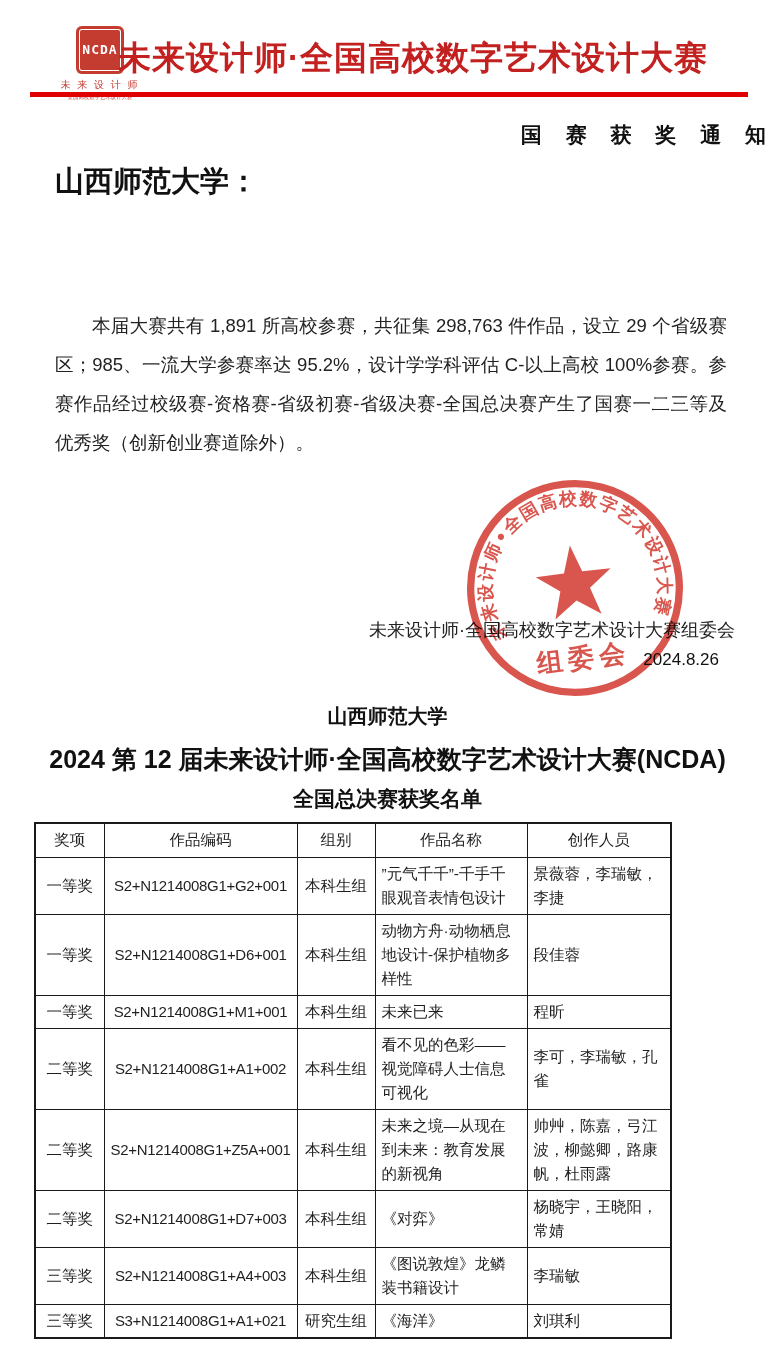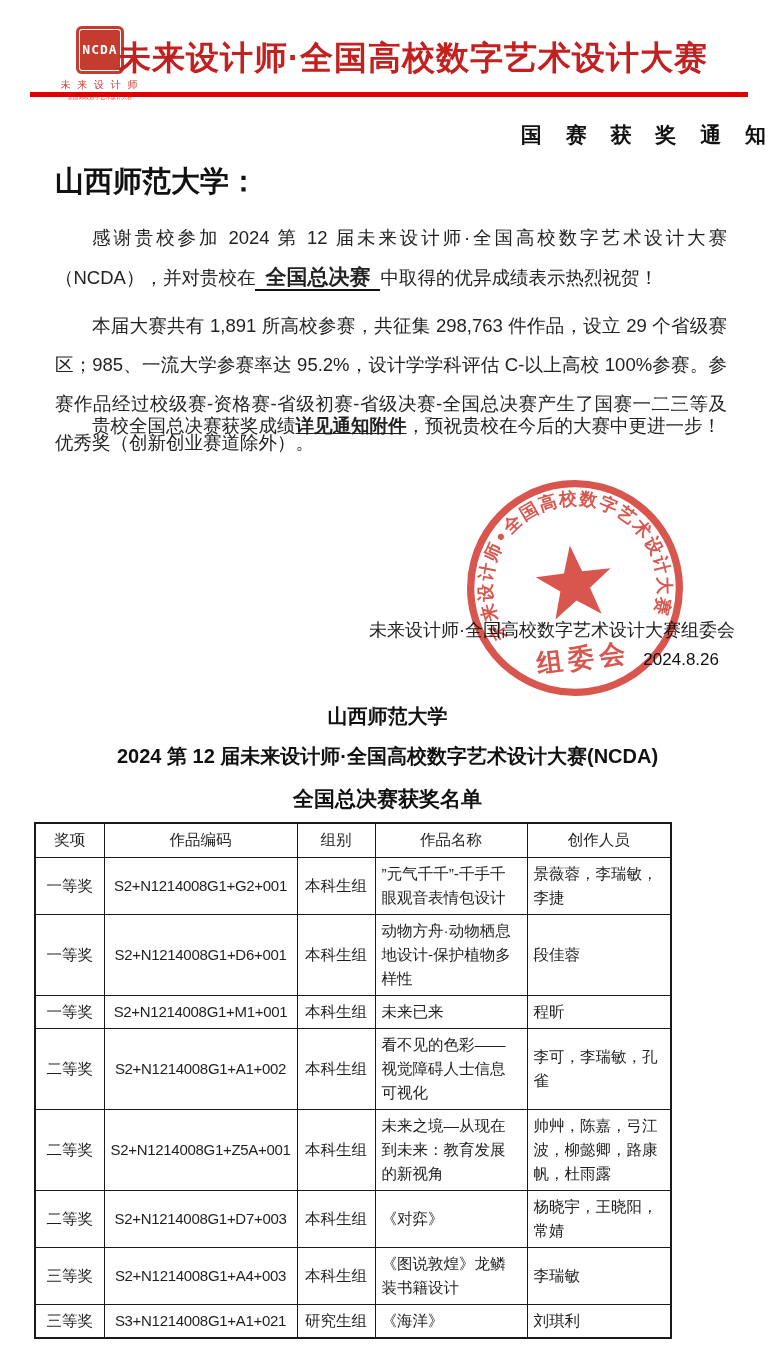--- a/index.html
+++ b/index.html
@@ -38,21 +38,21 @@
   
   .sig-line { position:absolute; right:40px; top:618px; font-size:18px; color:#222; white-space:nowrap; }
   .sig-date { position:absolute; right:56px; top:650px; font-size:17px; color:#111; }
   .stamp { position:absolute; left:455px; top:468px; width:240px; height:240px;
            transform:rotate(-7deg); opacity:.9; mix-blend-mode:multiply; }
 
   
   .list-h1 { position:absolute; left:0; top:703px; width:775px; text-align:center;
              font-size:20px; font-weight:bold; color:#111; }
   .list-h2 { position:absolute; left:0; top:743px; width:775px; text-align:center;
-             font-size:20px; font-weight:bold; color:#111; }
+             font-size:25px; font-weight:bold; color:#111; }
   .list-h3 { position:absolute; left:0; top:785px; width:775px; text-align:center;
              font-size:21px; font-weight:bold; color:#111; }
 
   table.awards { position:absolute; left:34px; top:822px; width:636px;
                  border-collapse:collapse; table-layout:fixed; font-size:15.5px; color:#1f1f1f; }
   table.awards, table.awards th, table.awards td { border:1px solid #1a1a1a; }
   table.awards { border:2px solid #1a1a1a; }
   table.awards th { font-weight:normal; height:34px; padding:4px 6px; text-align:center; }
   table.awards td { padding:4px 6px; line-height:24px; vertical-align:middle; }
   td.c-award, td.c-code, td.c-group { text-align:center; }
@@ -71,25 +71,23 @@
     </div>
     <div class="logo-sub1">未 来 设 计 师</div>
     <div class="logo-sub2">全国高校数字艺术设计大赛</div>
   </div>
   <div class="masthead-title">未来设计师·全国高校数字艺术设计大赛</div>
   <div class="red-rule"></div>
 
   <div class="notice-title">国 赛 获 奖 通 知</div>
   <div class="salutation">山西师范大学：</div>
 
-  <p class="para p1"><span>感谢贵校参加 2024 第 12 届未来设计师·全国高校数字艺术设计大赛（NCDA），并对贵校在</span><span class="brush-underline">全国总决赛</span><span>中取得的优异成绩表示热烈祝贺！</span></p>
 
   <p class="para p2">本届大赛共有 1,891 所高校参赛，共征集 298,763 件作品，设立 29 个省级赛区；985、一流大学参赛率达 95.2%，设计学学科评估 C-以上高校 100%参赛。参赛作品经过校级赛-资格赛-省级初赛-省级决赛-全国总决赛产生了国赛一二三等及优秀奖（创新创业赛道除外）。</p>
 
-  <p class="para p3"><span>贵校全国总决赛获奖成绩</span><span class="bold-underline">详见通知附件</span><span>，预祝贵校在今后的大赛中更进一步！</span></p>
 
   <div class="sig-line">未来设计师·全国高校数字艺术设计大赛组委会</div>
   <div class="sig-date">2024.8.26</div>
 
   <svg class="stamp" viewBox="0 0 230 230">
     <circle cx="115" cy="115" r="100" fill="none" stroke="#d5433a" stroke-width="7"></circle>
     <polygon fill="#d5433a" points="115,74 123.8,99.9 151.1,100.3 129.3,116.6 137.3,142.7 115,127 92.7,142.7 100.7,116.6 78.9,100.3 106.2,99.9"></polygon>
     <defs>
       <path id="ringpath" d="M 45.7 155 A 80 80 0 1 1 184.3 155" fill="none"></path>
     </defs>

